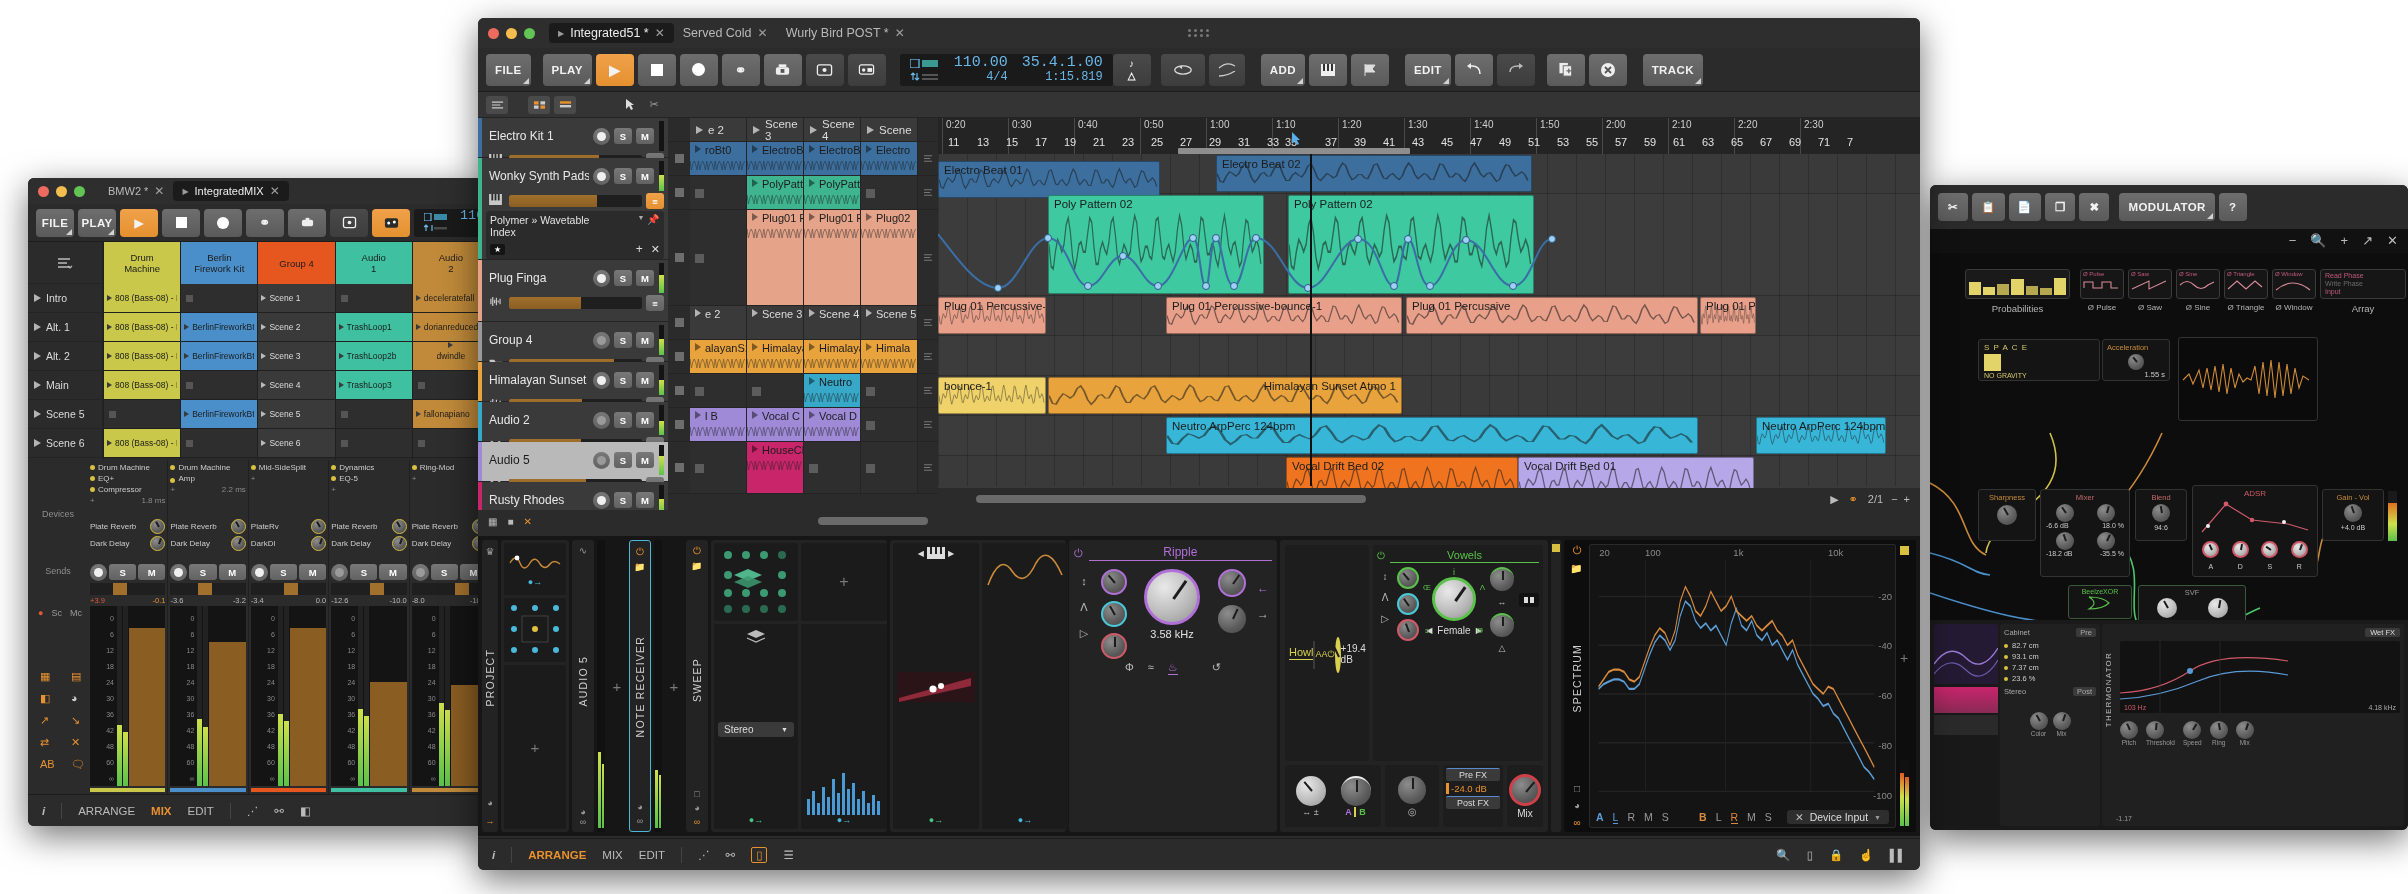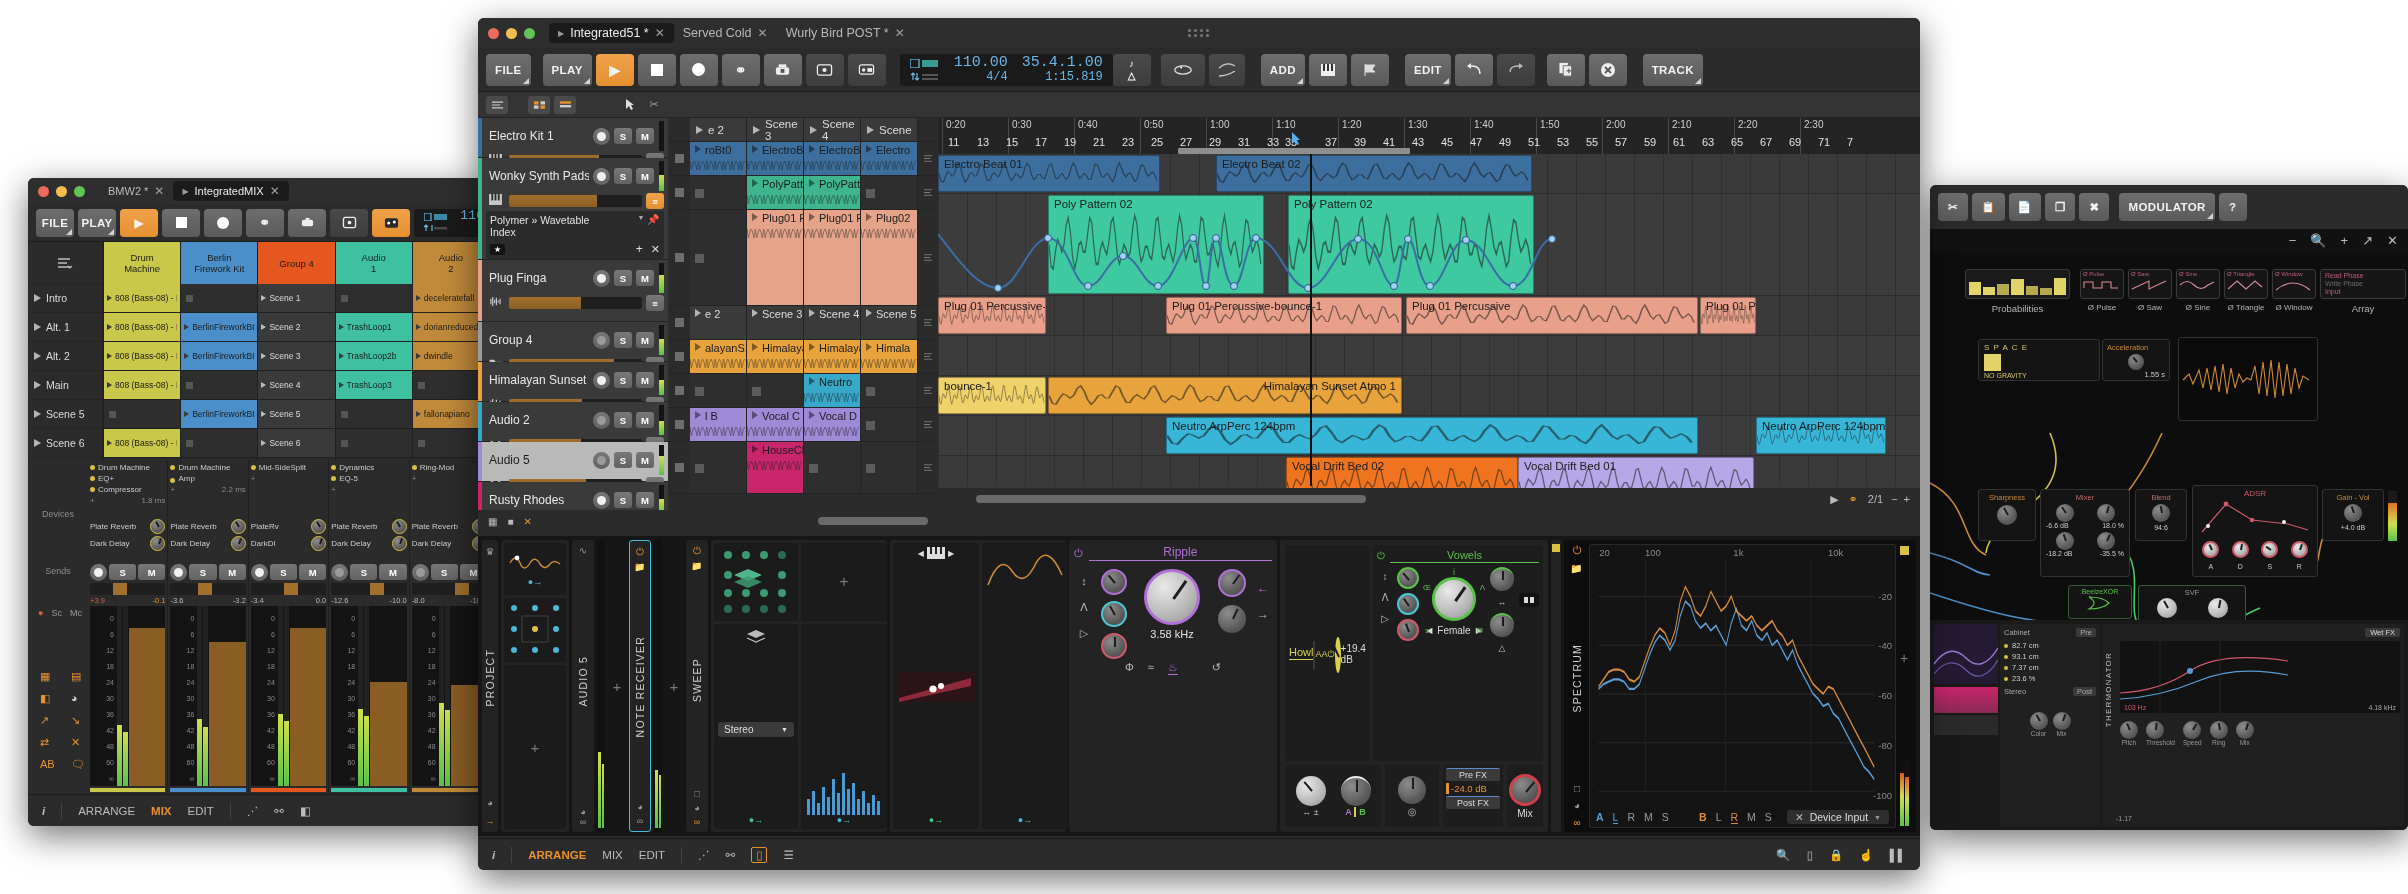--- a/index.html
+++ b/index.html
@@ -292,21 +292,21 @@
           <div style="height: 42px; background: rgb(192, 138, 58); color: rgb(28, 28, 28); font-size: 9.5px; display: flex; align-items: center; justify-content: center; text-align: center; line-height: 11px; white-space: pre;">Audio
 2</div>
           <div style="height: 29px; border-bottom: 1px solid rgb(32, 32, 32); display: flex; align-items: center; gap: 3px; padding: 0px 3px; font-size: 8.5px; overflow: hidden; white-space: nowrap; background: rgb(192, 138, 58); color: rgb(28, 28, 28);">
             <span style="width:0;height:0;border-left:5px solid #3a3a3a;border-top:3px solid transparent;border-bottom:3px solid transparent;flex:none"></span>
             <span style="overflow:hidden">deceleratefall</span>
           </div>
           <div style="height: 29px; border-bottom: 1px solid rgb(32, 32, 32); display: flex; align-items: center; gap: 3px; padding: 0px 3px; font-size: 8.5px; overflow: hidden; white-space: nowrap; background: rgb(192, 138, 58); color: rgb(28, 28, 28);">
             <span style="width:0;height:0;border-left:5px solid #3a3a3a;border-top:3px solid transparent;border-bottom:3px solid transparent;flex:none"></span>
             <span style="overflow:hidden">dorianreduced_C</span>
           </div>
-          <div style="height: 29px; border-bottom: 1px solid rgb(32, 32, 32); display: flex; align-items: center; gap: 3px; padding: 0px 3px; font-size: 8.5px; overflow: hidden; white-space: nowrap; background: rgb(192, 138, 58); color: rgb(28, 28, 28);">
+          <div style="height: 29px; border-bottom: 1px solid rgb(32, 32, 32); display: flex; align-items: center; gap: 3px; padding: 0px 3px; font-size: 8.5px; overflow: hidden; white-space: nowrap; background: rgb(192, 138, 58); color: rgb(28, 28, 28); flex-direction: column;">
             <span style="width:0;height:0;border-left:5px solid #3a3a3a;border-top:3px solid transparent;border-bottom:3px solid transparent;flex:none"></span>
             <span style="overflow:hidden">dwindle</span>
           </div>
           <div style="height: 29px; border-bottom: 1px solid rgb(32, 32, 32); display: flex; align-items: center; gap: 3px; padding: 0px 3px; font-size: 8.5px; overflow: hidden; white-space: nowrap; background: rgb(46, 46, 46); color: rgb(119, 119, 119);">
             <span style="width:7px;height:7px;background:#555;margin-left:2px"></span>
           </div>
           <div style="height: 29px; border-bottom: 1px solid rgb(32, 32, 32); display: flex; align-items: center; gap: 3px; padding: 0px 3px; font-size: 8.5px; overflow: hidden; white-space: nowrap; background: rgb(192, 138, 58); color: rgb(28, 28, 28);">
             <span style="width:0;height:0;border-left:5px solid #3a3a3a;border-top:3px solid transparent;border-bottom:3px solid transparent;flex:none"></span>
             <span style="overflow:hidden">fallonapiano</span>
           </div>
@@ -1670,21 +1670,21 @@
             <div style="position:absolute;left:725px;top:0;bottom:0;width:1px;background:rgba(0,0,0,.18)"></div>
             <div style="position:absolute;left:754px;top:0;bottom:0;width:1px;background:rgba(0,0,0,.18)"></div>
             <div style="position:absolute;left:783px;top:0;bottom:0;width:1px;background:rgba(0,0,0,.18)"></div>
             <div style="position:absolute;left:812px;top:0;bottom:0;width:1px;background:rgba(0,0,0,.18)"></div>
             <div style="position:absolute;left:841px;top:0;bottom:0;width:1px;background:rgba(0,0,0,.18)"></div>
             <div style="position:absolute;left:870px;top:0;bottom:0;width:1px;background:rgba(0,0,0,.18)"></div>
             <div style="position:absolute;left:899px;top:0;bottom:0;width:1px;background:rgba(0,0,0,.18)"></div>
             <div style="position:absolute;left:928px;top:0;bottom:0;width:1px;background:rgba(0,0,0,.18)"></div>
             <div style="position:absolute;left:957px;top:0;bottom:0;width:1px;background:rgba(0,0,0,.18)"></div>
           </div>
-          <div class="clipL" style="position: absolute; left: 0px; top: 1px; width: 222px; height: 37px; background: rgb(60, 111, 158); border: 1px solid rgba(0, 0, 0, 0.35); border-radius: 2px; overflow: hidden;">
+          <div class="clipL" style="position: absolute; left: 0px; top: 7px; width: 222px; height: 37px; background: rgb(60, 111, 158); border: 1px solid rgba(0, 0, 0, 0.35); border-radius: 2px; overflow: hidden;">
             <svg width="100%" height="100%" viewBox="0 0 200 40" preserveAspectRatio="none" style="position:absolute;left:0;bottom:0;opacity:.55">
               <path d="M0 20 L0 20 L2 29 L4 30 L6 23 L8 18 L10 20 L12 23 L14 20 L16 12 L18 9 L20 15 L22 25 L24 30 L26 26 L28 20 L30 19 L32 23 L34 23 L36 16 L38 9 L40 11 L42 21 L44 28 L46 28 L48 22 L50 19 L52 22 L54 24 L56 19 L58 11 L60 9 L62 16 L64 25 L66 28 L68 24 L70 20 L72 22 L74 25 L76 23 L78 14 L80 8 L82 11 L84 21 L86 27 L88 25 L90 21 L92 21 L94 25 L96 26 L98 19 L100 10 L102 9 L104 17 L106 25 L108 26 L110 22 L112 20 L114 24 L116 27 L118 23 L120 14 L122 8 L124 12 L126 21 L128 26 L130 23 L132 20 L134 22 L136 27 L138 27 L140 18 L142 9 L144 10 L146 17 L148 24 L150 24 L152 20 L154 21 L156 26 L158 29 L160 23 L162 13 L164 8 L166 14 L168 21 L170 24 L172 20 L174 19 L176 24 L178 29 L180 27 L182 17 L184 10 L186 11 L188 18 L190 23 L192 21 L194 18 L196 21 L198 28" stroke="#1a1a1a" fill="none" stroke-width="1.1"></path>
             </svg>
             <span class="cn" style="position:relative;color:#1c1c1c">Electro Beat 01</span>
           </div>
           <div class="clipL" style="position: absolute; left: 278px; top: 1px; width: 316px; height: 37px; background: rgb(60, 111, 158); border: 1px solid rgba(0, 0, 0, 0.35); border-radius: 2px; overflow: hidden;">
             <svg width="100%" height="100%" viewBox="0 0 200 40" preserveAspectRatio="none" style="position:absolute;left:0;bottom:0;opacity:.55">
               <path d="M0 20 L0 20 L2 29 L4 30 L6 23 L8 18 L10 20 L12 23 L14 20 L16 12 L18 9 L20 15 L22 25 L24 30 L26 26 L28 20 L30 19 L32 23 L34 23 L36 16 L38 9 L40 11 L42 21 L44 28 L46 28 L48 22 L50 19 L52 22 L54 24 L56 19 L58 11 L60 9 L62 16 L64 25 L66 28 L68 24 L70 20 L72 22 L74 25 L76 23 L78 14 L80 8 L82 11 L84 21 L86 27 L88 25 L90 21 L92 21 L94 25 L96 26 L98 19 L100 10 L102 9 L104 17 L106 25 L108 26 L110 22 L112 20 L114 24 L116 27 L118 23 L120 14 L122 8 L124 12 L126 21 L128 26 L130 23 L132 20 L134 22 L136 27 L138 27 L140 18 L142 9 L144 10 L146 17 L148 24 L150 24 L152 20 L154 21 L156 26 L158 29 L160 23 L162 13 L164 8 L166 14 L168 21 L170 24 L172 20 L174 19 L176 24 L178 29 L180 27 L182 17 L184 10 L186 11 L188 18 L190 23 L192 21 L194 18 L196 21 L198 28" stroke="#1a1a1a" fill="none" stroke-width="1.1"></path>
             </svg>
             <span class="cn" style="position:relative;color:#1c1c1c">Electro Beat 02</span>

